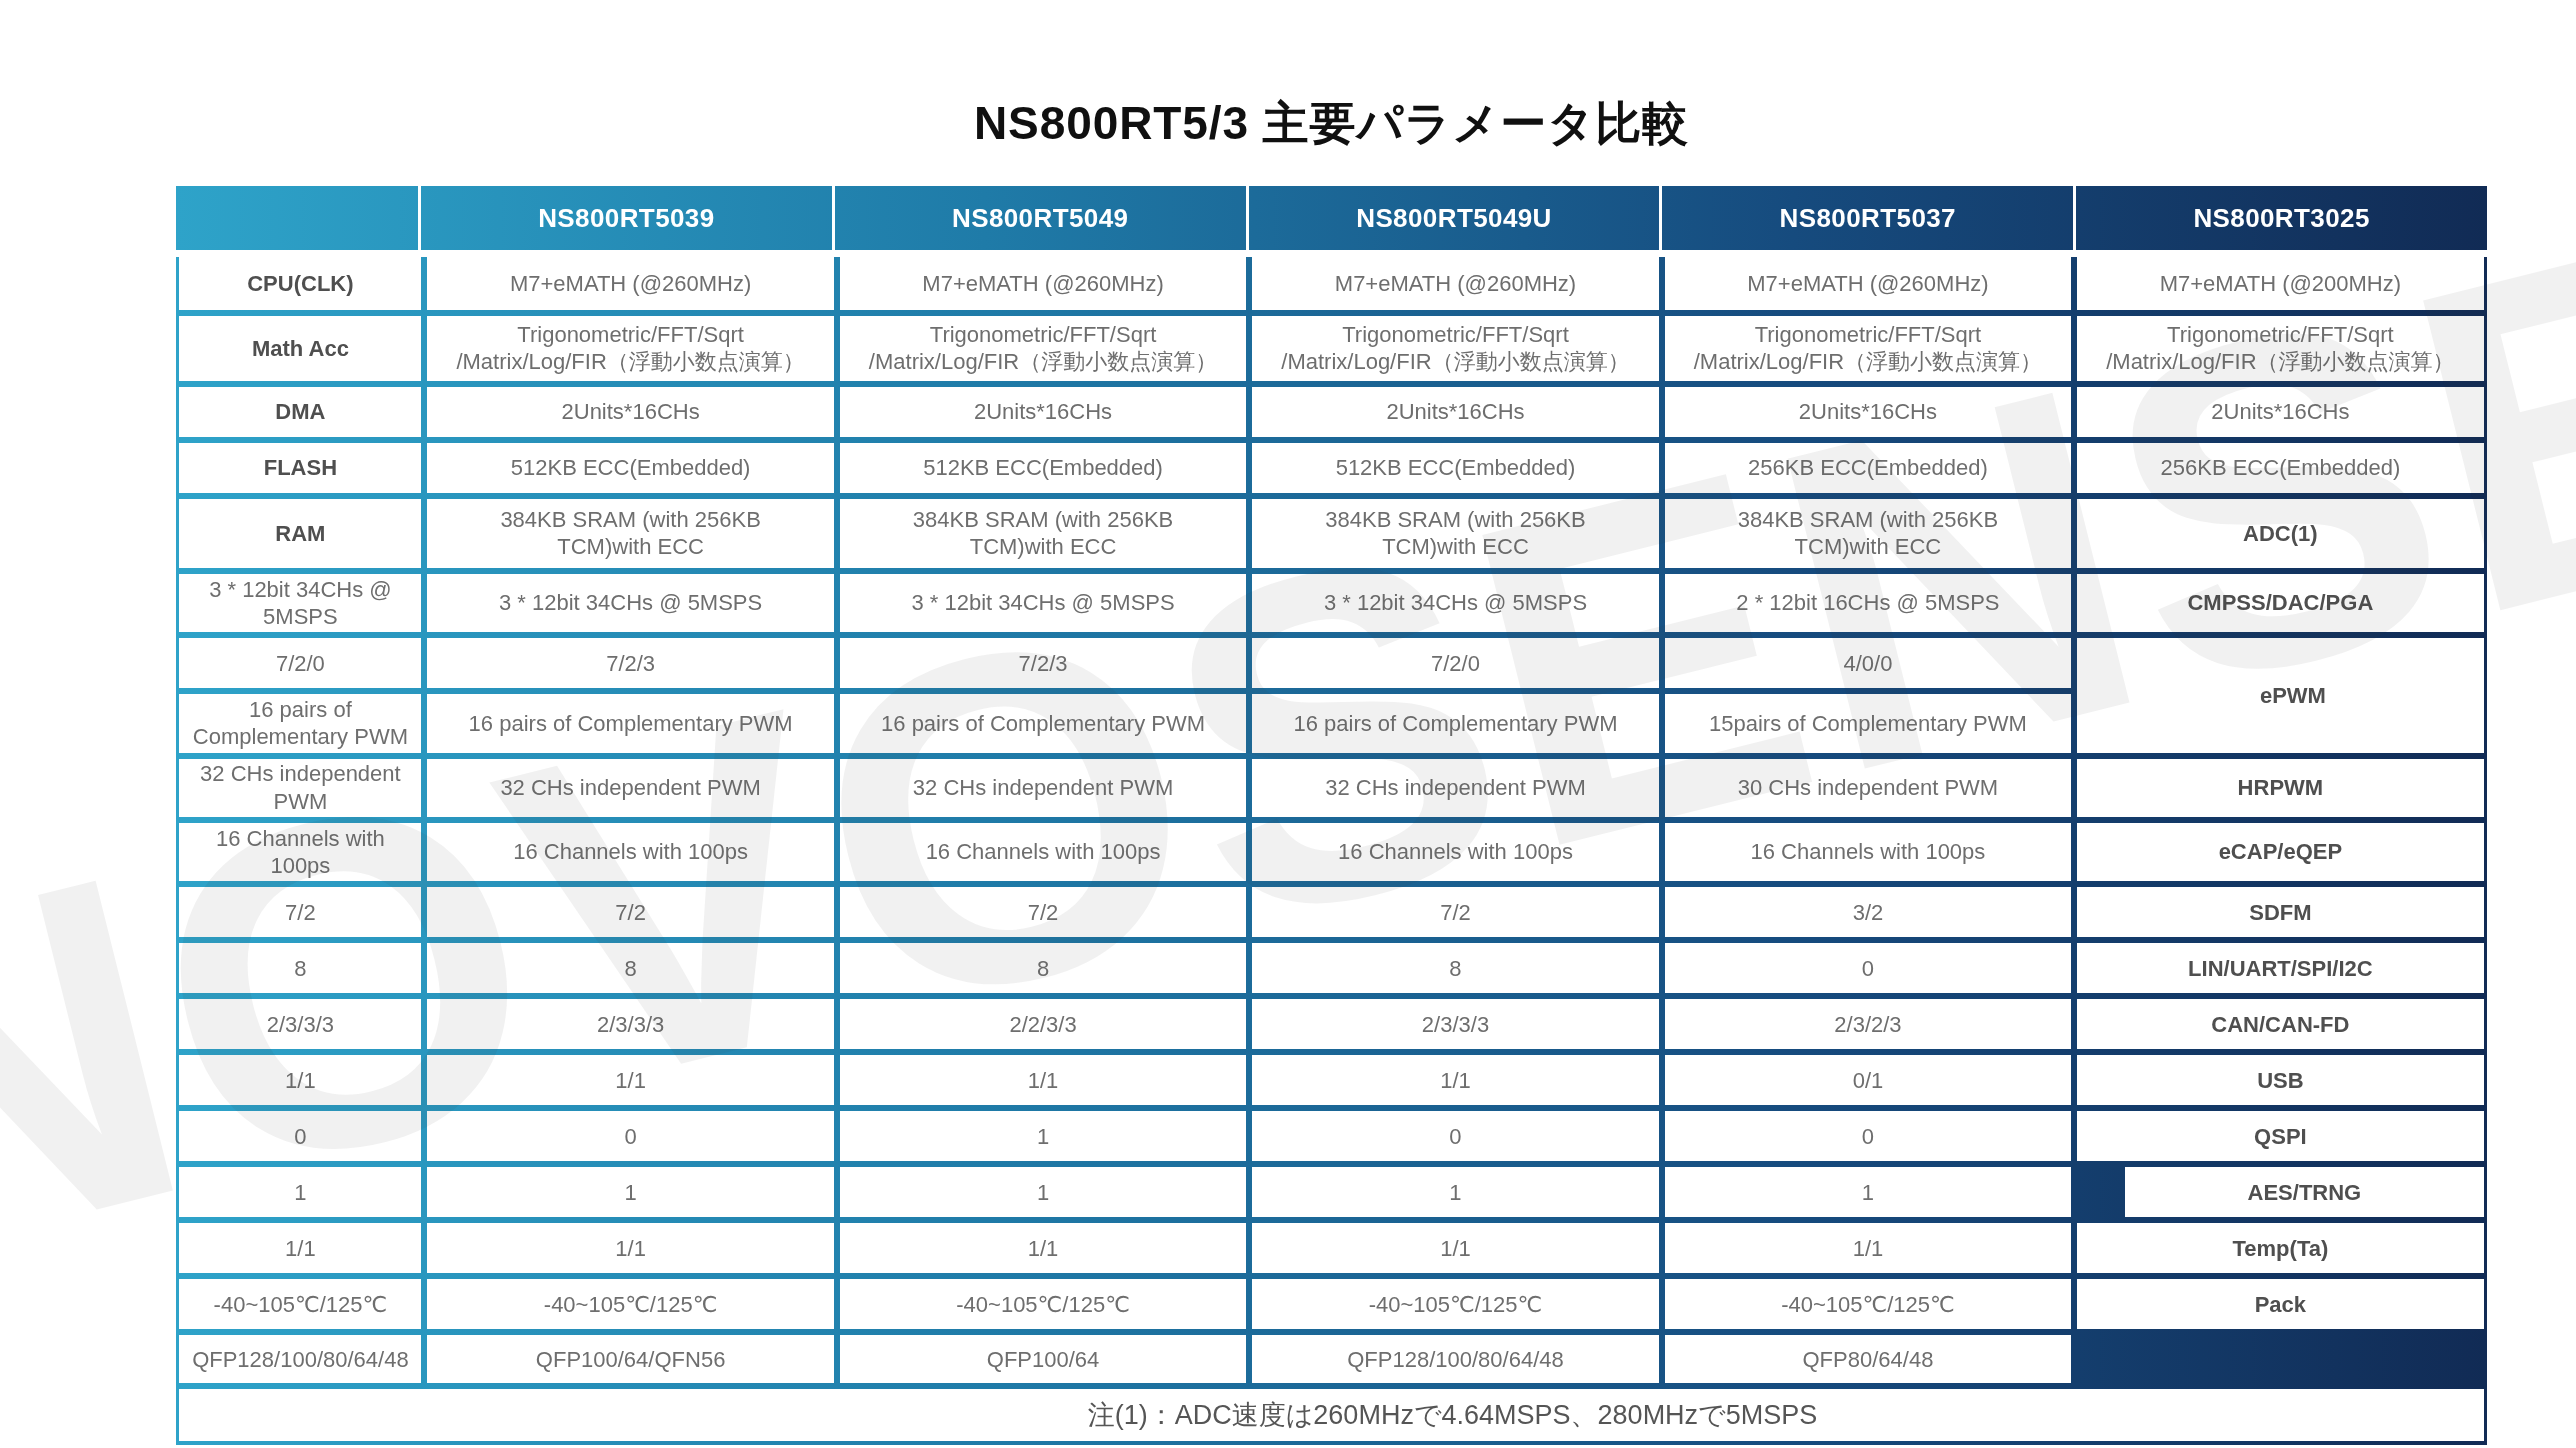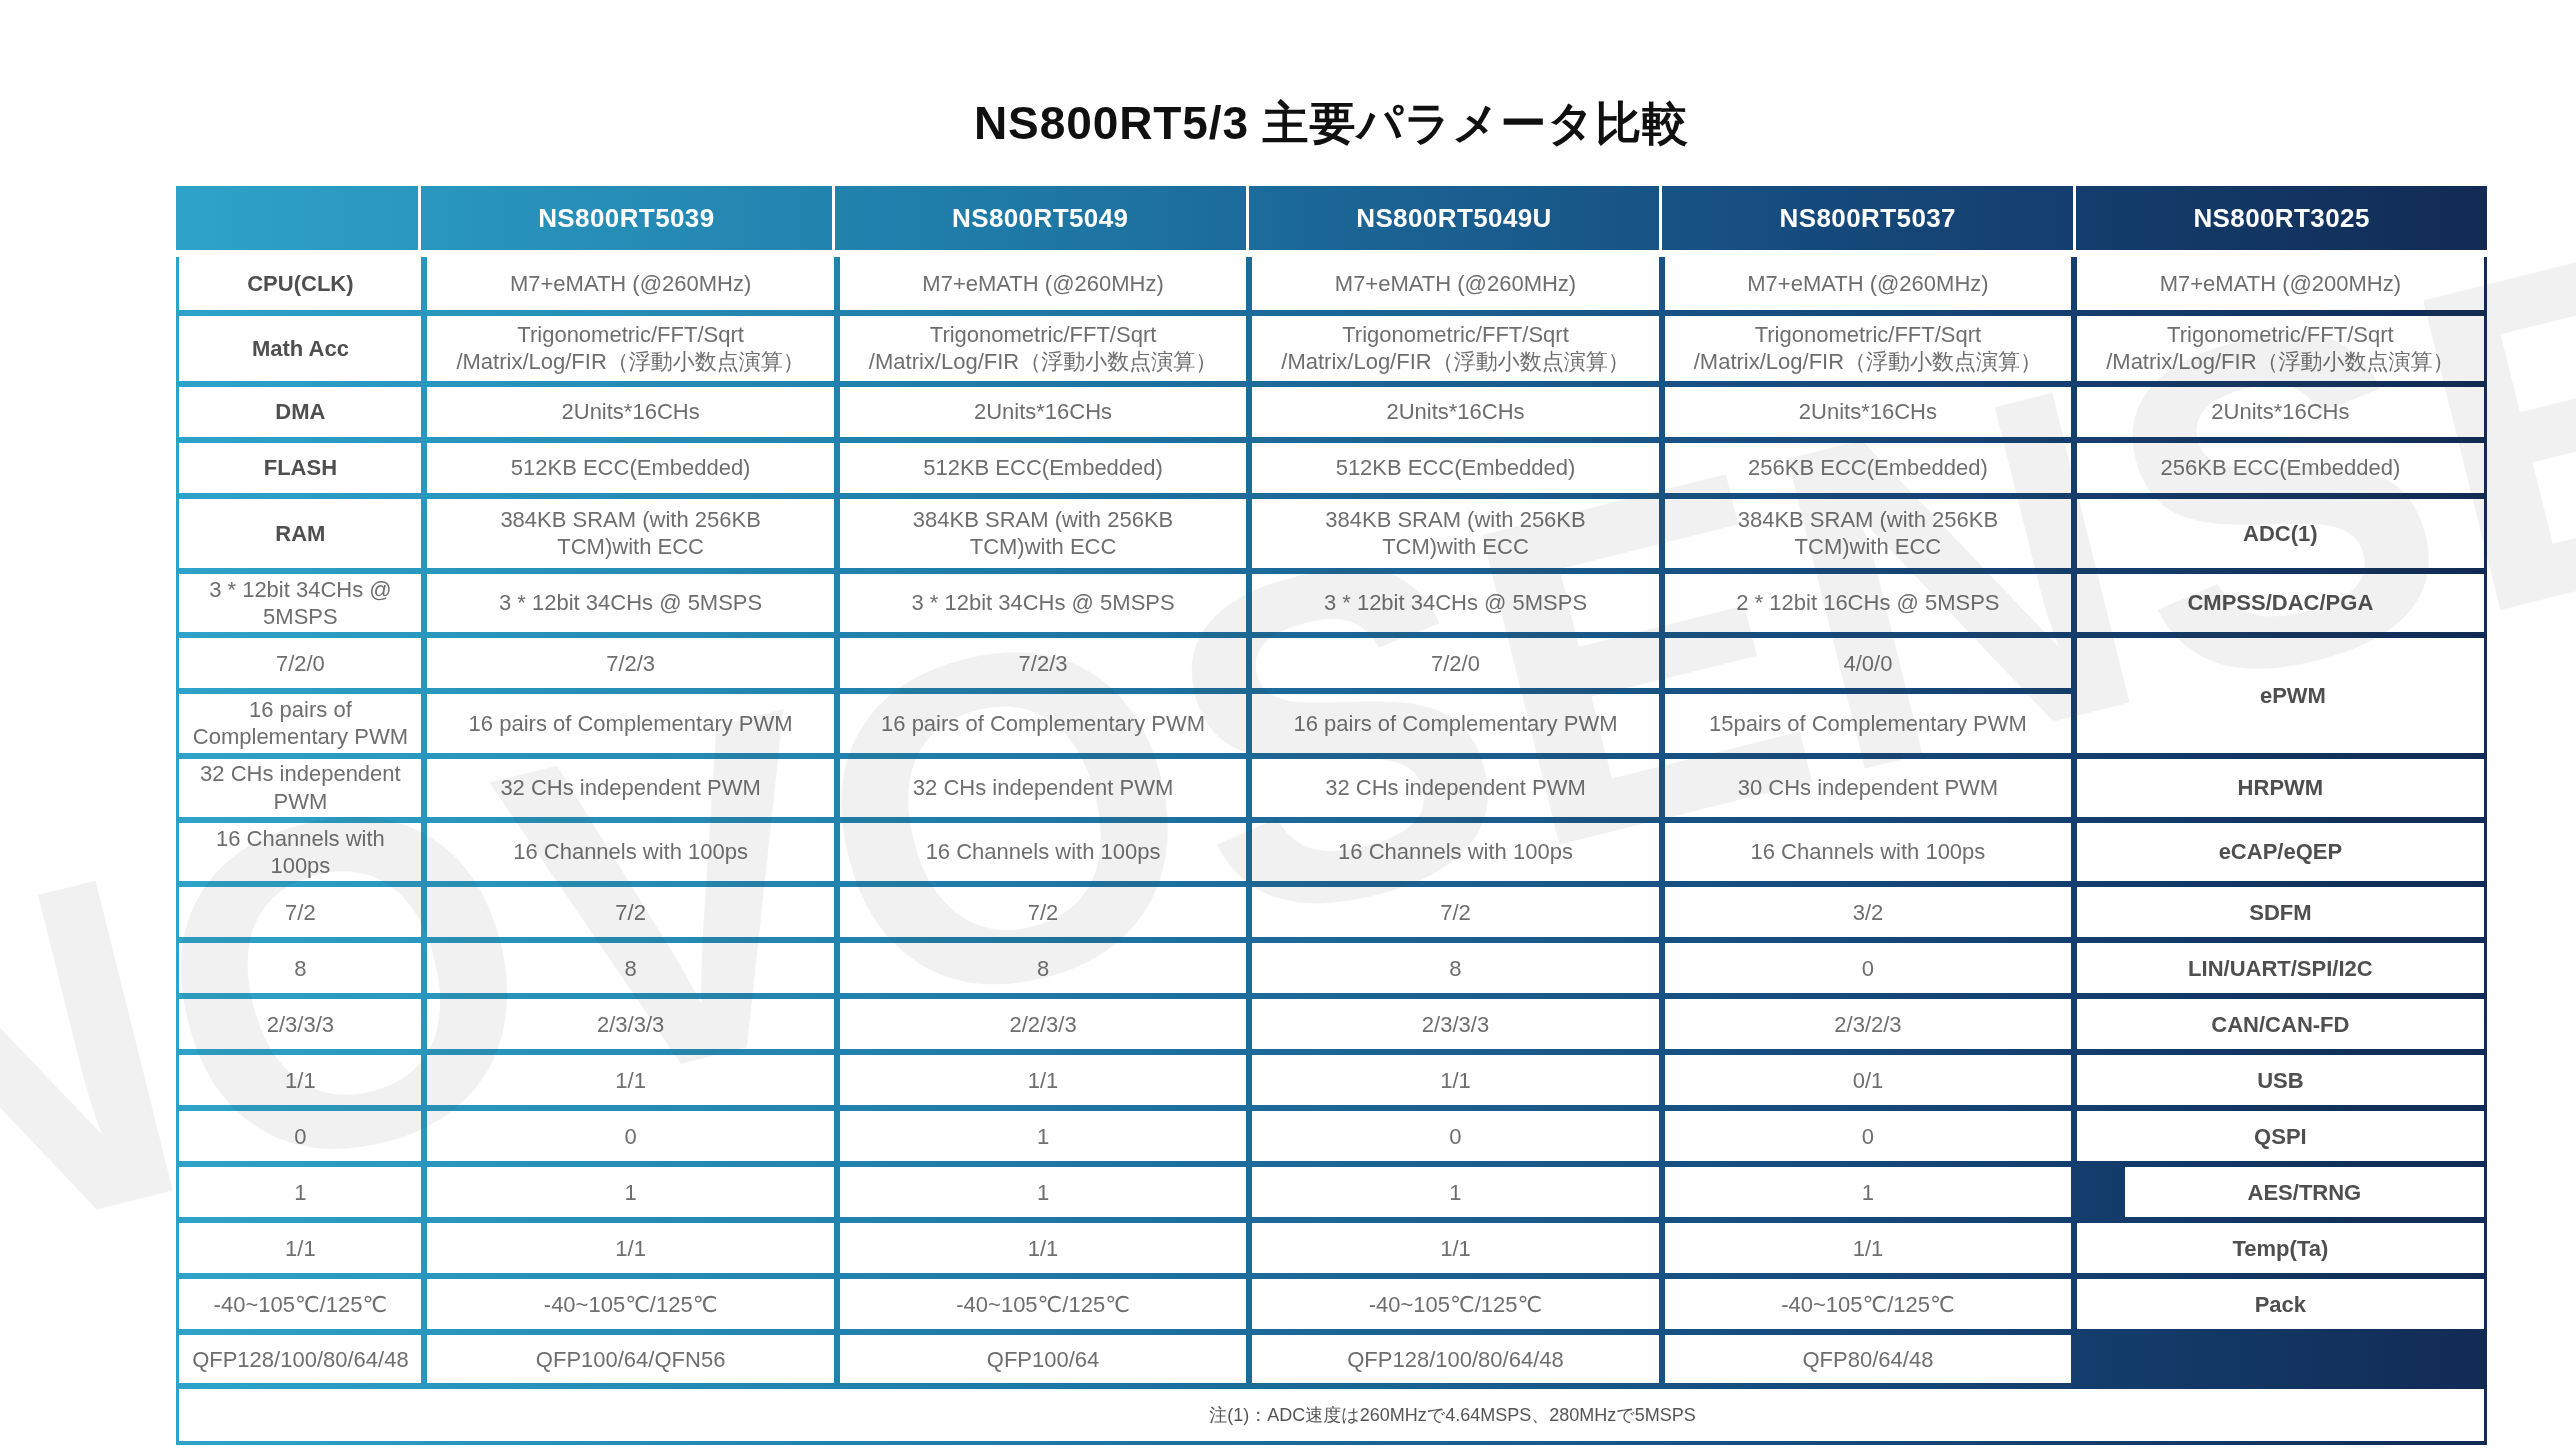--- a/index.html
+++ b/index.html
@@ -61,21 +61,21 @@
     font-size:22px;color:#6e6e6e;
     line-height:1.25;
     white-space:pre-line;
     padding:1.7px 6.9px;box-sizing:border-box;
   }
   .label-cell{font-weight:bold;color:#4f4f4f;font-size:22px;}
   .note-cell{
     background:#ffffff;
     grid-column:1 / -1;
     display:flex;align-items:center;justify-content:center;
-    font-size:18px;color:#555555;
+    font-size:27px;color:#555555;
     min-height:52px;
     padding-left:242px;box-sizing:border-box;
   }
 </style>
 </head>
 <body>
 
 <div class="slide">
   <div class="watermark">NOVOSENSE</div>
   <div class="content">

